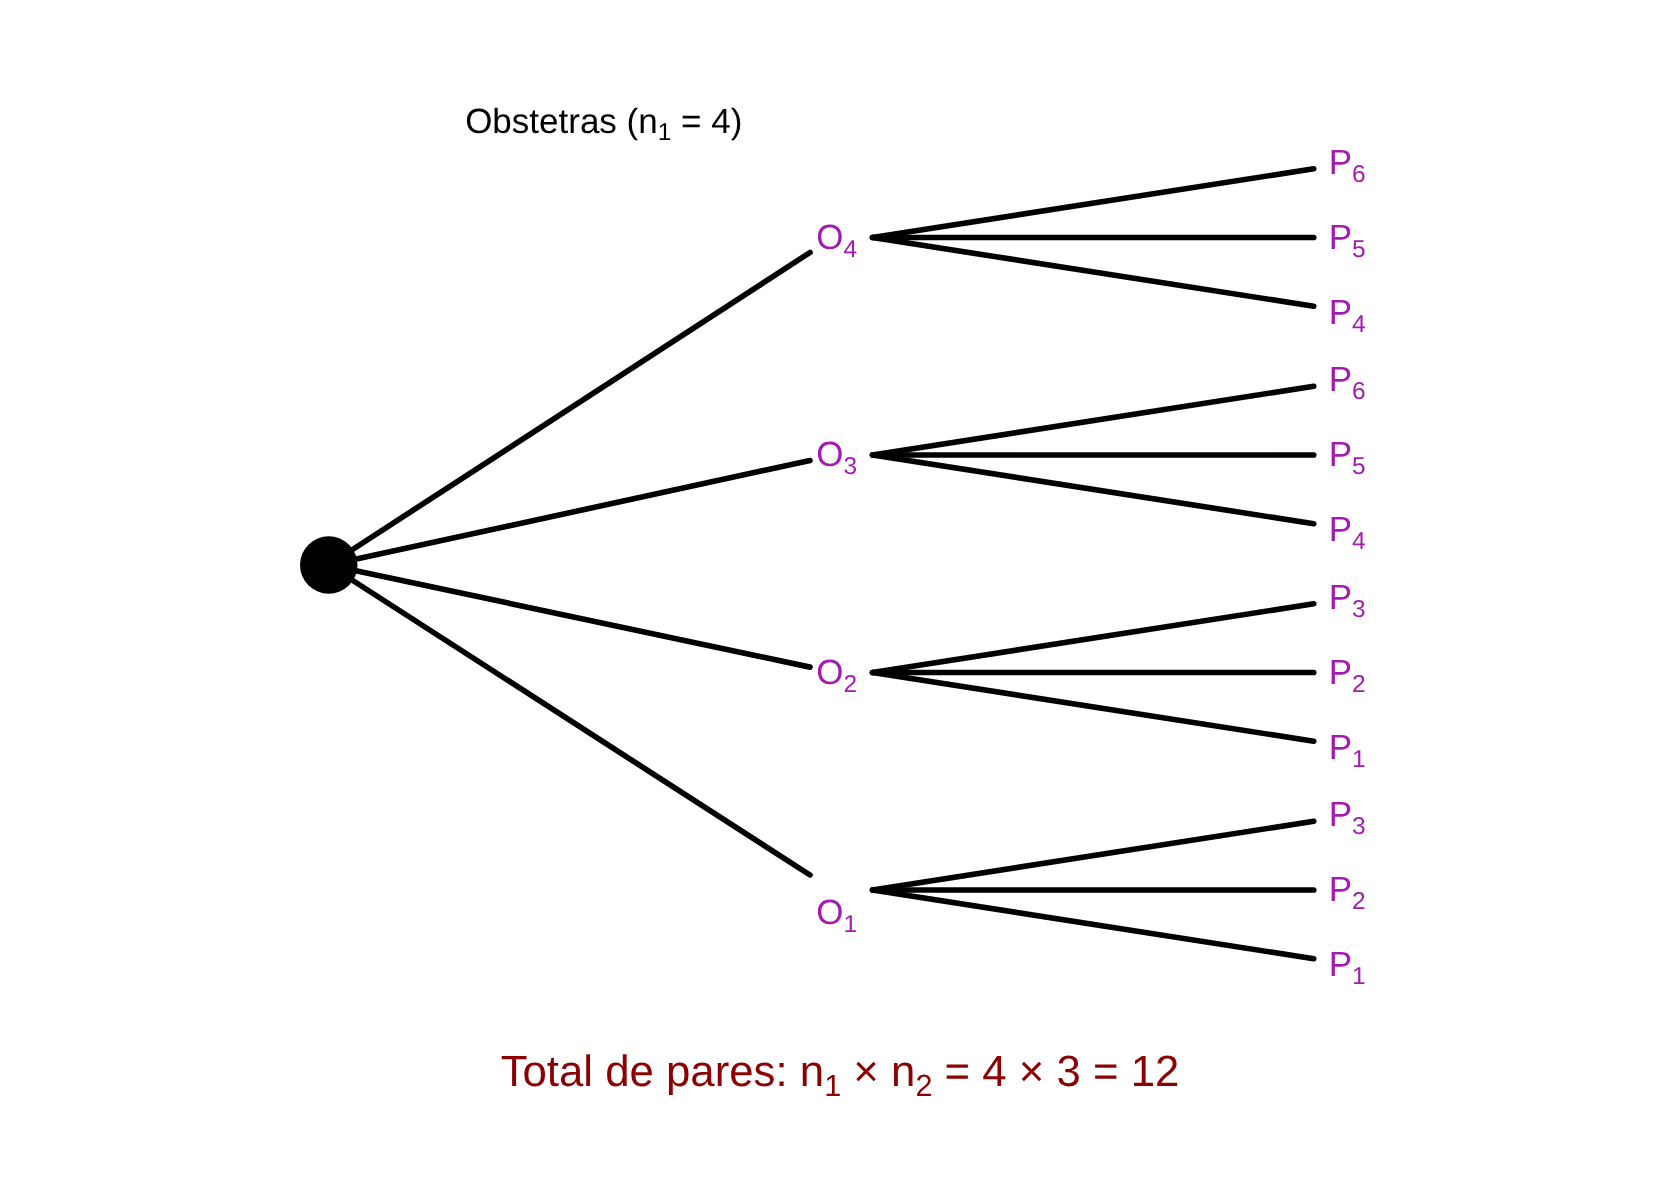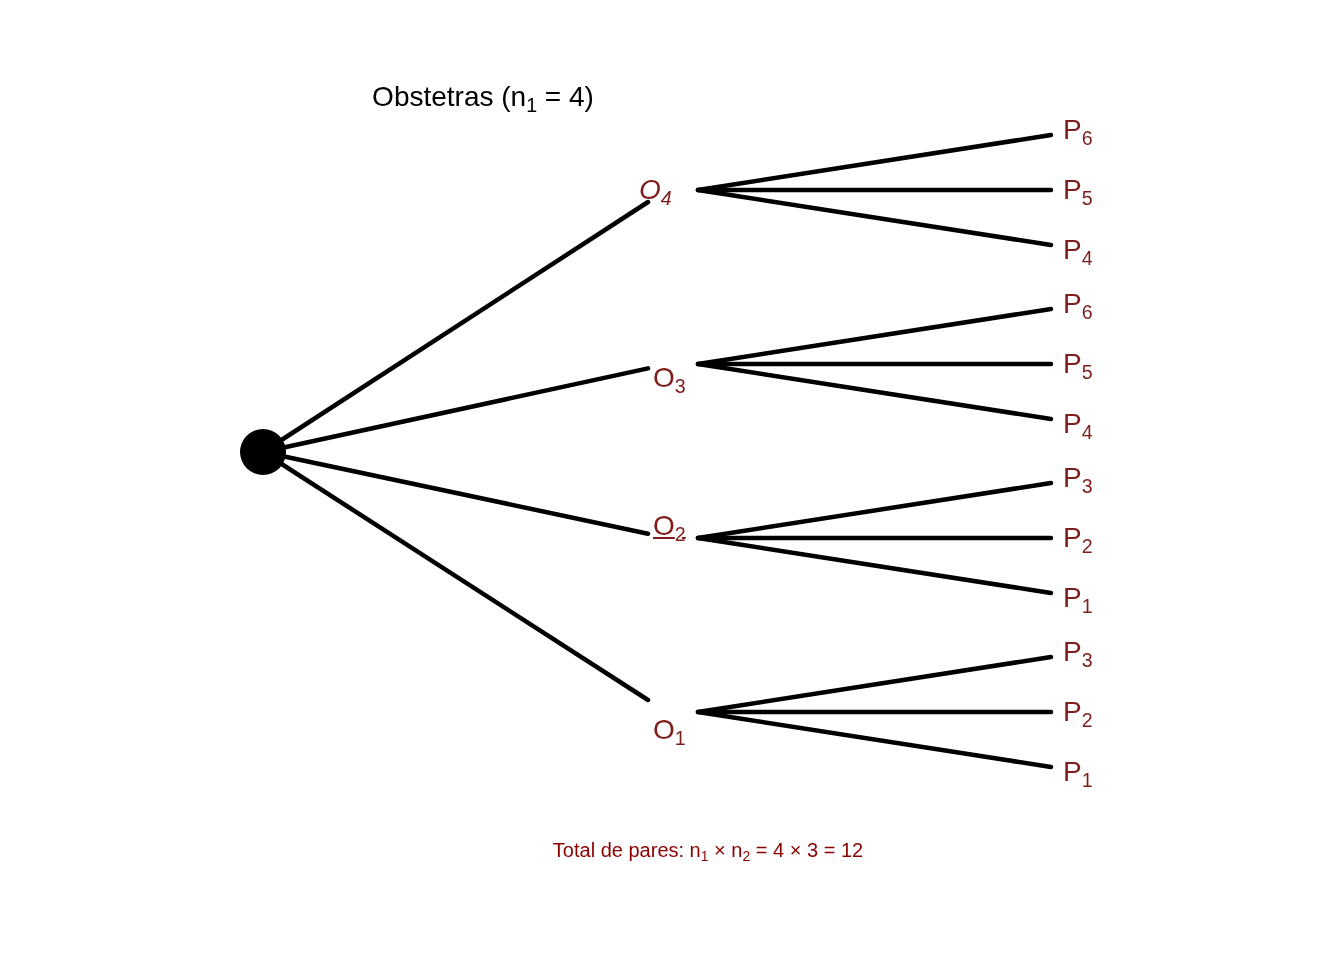--- a/index.html
+++ b/index.html
@@ -27,33 +27,32 @@
     line-height: 1;
     white-space: nowrap;
     transform: translateX(-50%);
     color: #000000;
   }
   .node-label {
     position: absolute;
     font-size: 28px;
     line-height: 1;
     white-space: nowrap;
-    color: #7f1d1d;
+    color: #a21caf;
   }
   .sub {
     font-size: 0.7em;
     vertical-align: -0.32em;
   }
   #footer {
     position: absolute;
-    font-size: 20px;
+    font-size: 35px;
     line-height: 1;
     white-space: nowrap;
     transform: translateX(-50%);
-    margin-left: 36px;
   }
 </style>
 </head>
 <body>
 
 <div id="canvas" style="background: rgb(255, 255, 255);">
   <svg id="edges" width="1344" height="960" viewBox="0 0 1344 960">
       <line x1="263" y1="452" x2="648" y2="202" stroke="#000000" stroke-width="4.5" stroke-linecap="round"></line>
       <line x1="698" y1="190" x2="1051" y2="135" stroke="#000000" stroke-width="4.5" stroke-linecap="round"></line>
       <line x1="698" y1="190" x2="1051" y2="190" stroke="#000000" stroke-width="4.5" stroke-linecap="round"></line>
@@ -70,29 +69,29 @@
       <line x1="698" y1="712" x2="1051" y2="657" stroke="#000000" stroke-width="4.5" stroke-linecap="round"></line>
       <line x1="698" y1="712" x2="1051" y2="712" stroke="#000000" stroke-width="4.5" stroke-linecap="round"></line>
       <line x1="698" y1="712" x2="1051" y2="767" stroke="#000000" stroke-width="4.5" stroke-linecap="round"></line>
       <circle cx="263" cy="452" r="23" fill="#000000"></circle>
     </svg>
 
   <div class="header" id="header-left" style="left:483px; top:83px;"><span>Obstetras (n</span><span class="sub">1</span><span> = 4)</span></div>
 
 
   <div id="node-layer">
-      <div class="node-label" style="left: 639px; top: 176px; font-style: italic;"><span>O</span><span class="sub">4</span></div>
+      <div class="node-label" style="left: 653px; top: 176px;"><span>O</span><span class="sub">4</span></div>
       <div class="node-label" style="left: 1063px; top: 116px;"><span>P</span><span class="sub">6</span></div>
       <div class="node-label" style="left: 1063px; top: 176px;"><span>P</span><span class="sub">5</span></div>
       <div class="node-label" style="left: 1063px; top: 236px;"><span>P</span><span class="sub">4</span></div>
-      <div class="node-label" style="left: 653px; top: 364px;"><span>O</span><span class="sub">3</span></div>
+      <div class="node-label" style="left: 653px; top: 350px;"><span>O</span><span class="sub">3</span></div>
       <div class="node-label" style="left: 1063px; top: 290px;"><span>P</span><span class="sub">6</span></div>
       <div class="node-label" style="left: 1063px; top: 350px;"><span>P</span><span class="sub">5</span></div>
       <div class="node-label" style="left: 1063px; top: 410px;"><span>P</span><span class="sub">4</span></div>
-      <div class="node-label" style="left: 653px; top: 512px; text-decoration: underline;"><span>O</span><span class="sub">2</span></div>
+      <div class="node-label" style="left: 653px; top: 524px;"><span>O</span><span class="sub">2</span></div>
       <div class="node-label" style="left: 1063px; top: 464px;"><span>P</span><span class="sub">3</span></div>
       <div class="node-label" style="left: 1063px; top: 524px;"><span>P</span><span class="sub">2</span></div>
       <div class="node-label" style="left: 1063px; top: 584px;"><span>P</span><span class="sub">1</span></div>
       <div class="node-label" style="left: 653px; top: 716px;"><span>O</span><span class="sub">1</span></div>
       <div class="node-label" style="left: 1063px; top: 638px;"><span>P</span><span class="sub">3</span></div>
       <div class="node-label" style="left: 1063px; top: 698px;"><span>P</span><span class="sub">2</span></div>
       <div class="node-label" style="left: 1063px; top: 758px;"><span>P</span><span class="sub">1</span></div>
     </div>
 
   <div id="footer" style="left: 672px; top: 840px; color: rgb(139, 0, 0);"><span>Total de pares: n</span><span class="sub">1</span><span> × n</span><span class="sub">2</span><span> = 4 × 3 = 12</span></div>

